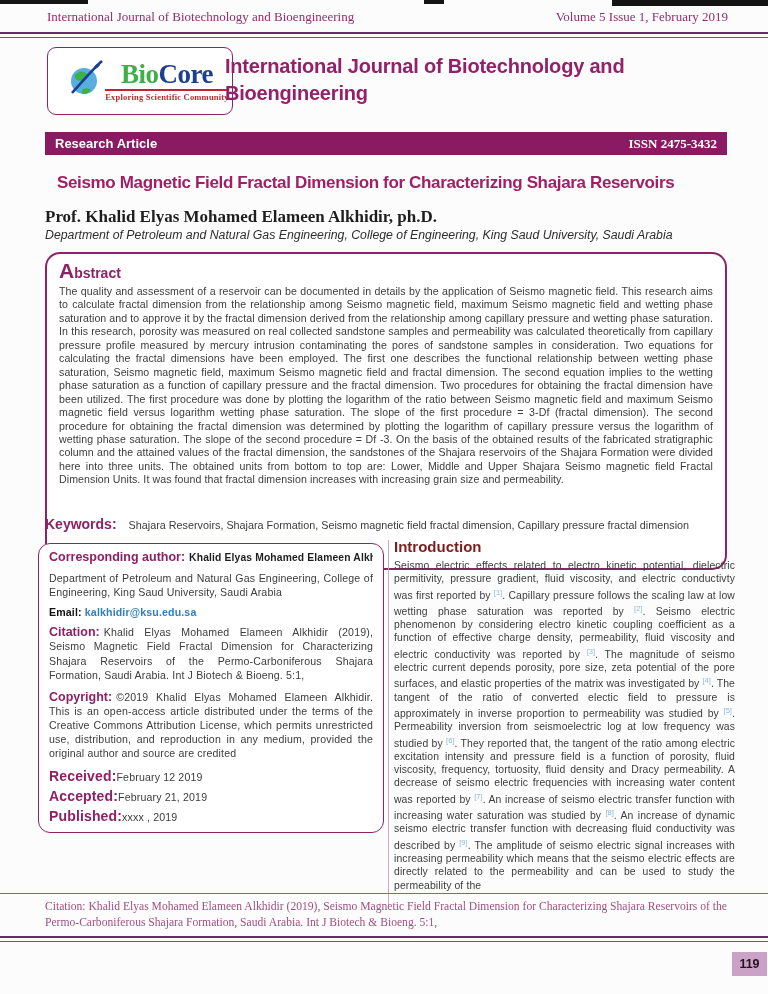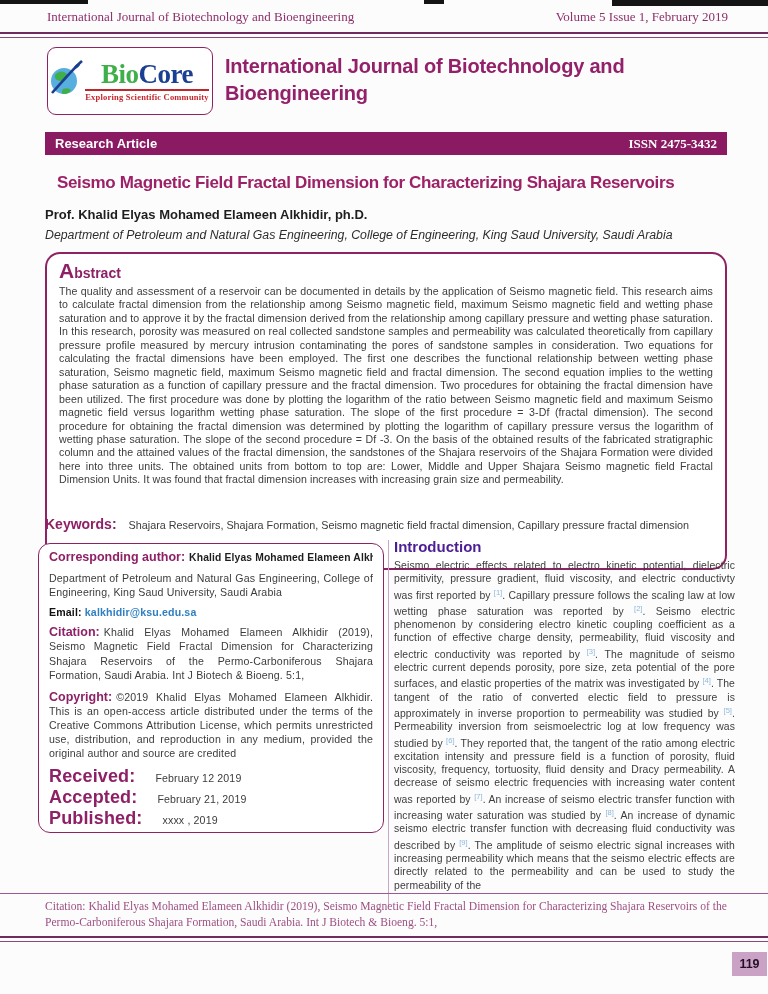--- a/index.html
+++ b/index.html
@@ -9,58 +9,58 @@
   .a1{top:0;left:0;width:88px;height:4px;}
   .a2{top:0;left:424px;width:20px;height:4px;}
   .a3{top:0;right:0;width:156px;height:6px;}
   .masthead{position:absolute;top:9px;left:47px;right:40px;display:flex;justify-content:space-between;
             font-family:"Liberation Serif",serif;font-size:13px;color:#8e2f6b;}
   .rule-double{position:absolute;left:0;width:768px;height:3px;
                border-top:2px solid #6f2a60;border-bottom:1.5px solid #8a4a7c;}
   .rd-top{top:32px;}
   .rd-bottom{top:936px;}
   .logo-box{position:absolute;top:47px;left:47px;width:164px;height:66px;border:1.6px solid #8e2363;
-            border-radius:9px;background:#fff;display:flex;align-items:center;justify-content:center;}
+            border-radius:9px;background:#fff;display:flex;align-items:center;justify-content:center;padding-left:20px;}
   .logo-inner{text-align:center;position:relative;padding-left:34px;}
   .logo-globe{position:absolute;left:-2px;top:-2px;}
   .logo-word{font-family:"Liberation Serif",serif;font-size:27px;font-weight:bold;line-height:26px;letter-spacing:-.5px;}
   .logo-bio{color:#3faf49;}
   .logo-core{color:#1b3f92;}
   .logo-tagline{font-family:"Liberation Serif",serif;font-size:8.5px;font-weight:bold;color:#c0272d;
                 border-top:2px solid #c0272d;margin-top:2px;padding-top:1px;letter-spacing:.2px;}
   .journal-title{position:absolute;top:53px;left:225px;width:505px;font-size:20px;font-weight:bold;
                  color:#92216a;line-height:27px;letter-spacing:-.2px;}
   .research-bar{position:absolute;top:132px;left:45px;width:682px;height:23px;background:#8a1a61;
                 display:flex;align-items:center;justify-content:space-between;padding:0 10px;box-sizing:border-box;}
   .bar-left{color:#fff;font-weight:bold;font-size:13px;}
   .bar-issn{color:#fff;font-weight:bold;font-size:13px;font-family:"Liberation Serif",serif;}
   .article-title{position:absolute;top:159px;left:45px;width:690px;margin:12px;font-size:17px;font-weight:bold;
                  color:#9c2166;line-height:23px;letter-spacing:-.35px;}
-  .author{position:absolute;top:207px;left:45px;width:682px;font-size:13px;font-weight:bold;color:#1e1e1e;}
+  .author{position:absolute;top:207px;left:45px;width:682px;font-size:17px;font-weight:bold;color:#1e1e1e;font-family:Liberation Serif, serif;}
   .affiliation{position:absolute;top:228px;left:45px;width:682px;font-size:12.3px;font-style:italic;color:#2e2e2e;}
   .abstract-box{position:absolute;top:252px;left:45px;width:682px;height:318px;box-sizing:border-box;
                 border:2px solid #8e2363;border-radius:15px;padding:6px 12px;background:#fff;}
   .abs-head{color:#8e2166;font-weight:bold;font-size:14px;line-height:22px;}
   .abs-initial{font-size:21px;}
   .abs-text{margin:1px 0 0;font-size:10.6px;line-height:13.45px;text-align:justify;color:#3c3c3c;letter-spacing:.08px;}
   .keywords{position:absolute;top:516px;left:45px;width:690px;font-size:10.8px;color:#3c3c3c;}
   .kw-label{color:#8e2166;font-weight:bold;font-size:14px;margin-right:12px;}
   .left-box{position:absolute;top:543px;left:38px;width:346px;height:290px;box-sizing:border-box;
             border:1.6px solid #8e2363;border-radius:12px;padding:6px 10px;background:#fff;overflow:hidden;}
   .left-box p{margin:0 0 6px;font-size:10.6px;line-height:14.1px;text-align:justify;letter-spacing:.15px;}
   .corr-line{white-space:nowrap;overflow:hidden;text-align:left !important;}
   .label-lg{color:#8e2166;font-weight:bold;font-size:12.5px;margin-right:4px;letter-spacing:0;}
   .name-bold{font-weight:bold;color:#1e1e1e;font-size:10.3px;}
   .email-label{font-weight:bold;color:#111;}
   .email-link{color:#2f7fc1;font-weight:bold;text-decoration:none;}
   .date-row{margin:0 0 2px !important;line-height:17px !important;text-align:left !important;}
-  .label-md{color:#8e2166;font-weight:bold;font-size:18px;margin-right:20px;}
+  .label-md{color:#8e2166;font-weight:bold;font-size:14px;margin-right:0;}
   .v-divider{position:absolute;top:540px;left:388px;height:366px;width:0;border-left:1.6px solid #cba6c8;}
   .intro-col{position:absolute;top:538px;left:394px;width:341px;}
-  .intro-head{color:#4c1d95;font-weight:bold;font-size:15px;margin-bottom:4px;}
+  .intro-head{color:#7f1d1d;font-weight:bold;font-size:15px;margin-bottom:4px;}
   .intro-text{margin:0;font-size:10.4px;line-height:13.3px;text-align:justify;color:#3c3c3c;letter-spacing:.12px;}
   .cite{color:#8bb9dc;font-size:7.6px;vertical-align:4px;letter-spacing:0;}
   .footer-rule{position:absolute;top:893px;left:0;width:768px;border-top:1.6px solid #9a5a93;}
   .footer-citation{position:absolute;top:899px;left:45px;width:682px;font-family:"Liberation Serif",serif;
                    font-size:11.6px;line-height:16px;color:#9c5080;text-align:justify;}
   .page-badge{position:absolute;top:952px;left:732px;width:35px;height:24px;background:#c9a2c6;
               display:flex;align-items:center;justify-content:center;font-weight:bold;font-size:12.5px;color:#241024;}
 </style>
 </head>
 <body>

